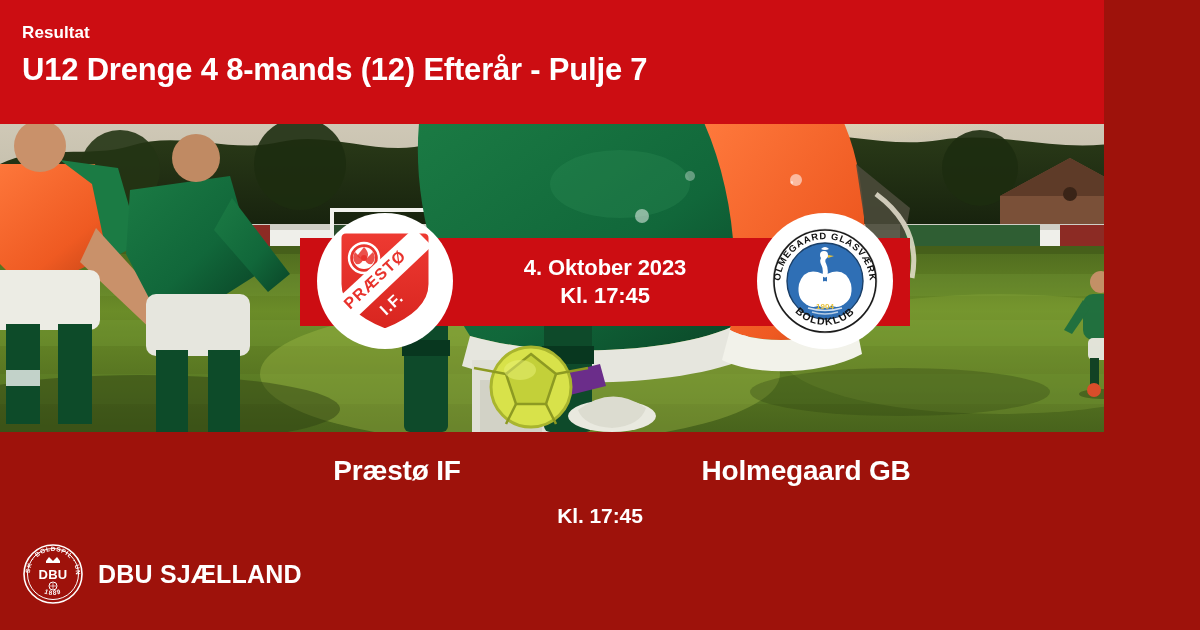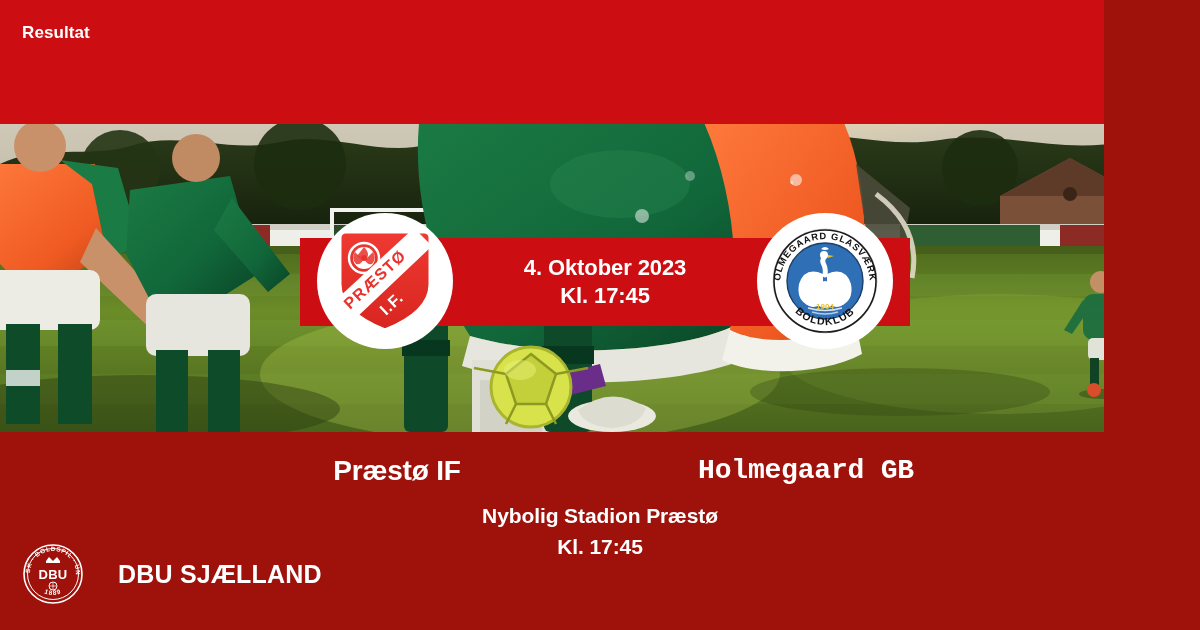--- a/index.html
+++ b/index.html
@@ -79,53 +79,54 @@
     background:#9e120b;
     margin-top:9px;
   }
   .team-name {
     position:absolute; top:12px;
     width:340px; text-align:center;
     font-size:28px; font-weight:bold; color:#ffffff;
     line-height:36px; letter-spacing:-0.2px;
   }
   .team-left  { left:215px; }
-  .team-right { left:624px;font-family:Liberation Mono, monospace; }
+  .team-right { left:624px; }
 
   
   .venue {
     position:absolute; left:0; top:500px;
     width:1200px;
     text-align:center; color:#ffffff;
     font-weight:bold; font-size:21px; line-height:31px;
     letter-spacing:-0.1px;
   }
   .venue div { display:block; }
 
   
   .dbu {
     position:absolute; left:22px; top:538px;
     width:320px; height:72px;
     display:flex; align-items:center;
   }
   .dbu-mark { width:62px; height:62px; flex:0 0 62px; }
   .dbu-mark svg { display:block; }
   .dbu-text {
-    margin-left:34px;
+    margin-left:14px;
     font-size:25px; font-weight:bold; color:#ffffff;
     letter-spacing:0.2px; line-height:30px;
   }
 </style>
 </head>
 <body>
 
 <div id="card">
 
   <div class="header">
     <div class="kicker">Resultat</div>
+    <div class="title">U12 Drenge 4 8-mands (12) Efterår - Pulje 7</div>
   </div>
 
   <div class="photo">
     <svg viewBox="0 0 1200 308" preserveAspectRatio="none">
       <defs>
         <linearGradient id="skyG" x1="0" y1="0" x2="0" y2="1">
           <stop offset="0%" stop-color="#cfc8b6"></stop>
           <stop offset="100%" stop-color="#b9b6a3"></stop>
         </linearGradient>
         <linearGradient id="grassG" x1="0" y1="0" x2="0" y2="1">
@@ -353,21 +354,20 @@
       <text x="59" y="87" text-anchor="middle" font-family="Liberation Sans, sans-serif" font-size="8" font-weight="bold" fill="#e8c23a">1904</text>
     </svg>
   </div>
 
   <div class="teams">
     <div class="team-name team-left">Præstø IF</div>
     <div class="team-name team-right">Holmegaard GB</div>
   </div>
 
   <div class="venue">
-    <div>Nybolig Stadion Præstø</div>
     <div>Kl. 17:45</div>
   </div>
 
   <div class="dbu">
     <div class="dbu-mark">
       <svg width="62" height="62" viewBox="0 0 62 62">
         <defs>
           <path id="dbuTop" d="M 8,31 A 23,23 0 0 1 54,31"></path>
           <path id="dbuBot" d="M 10,31 A 21,21 0 0 0 52,31"></path>
         </defs>

